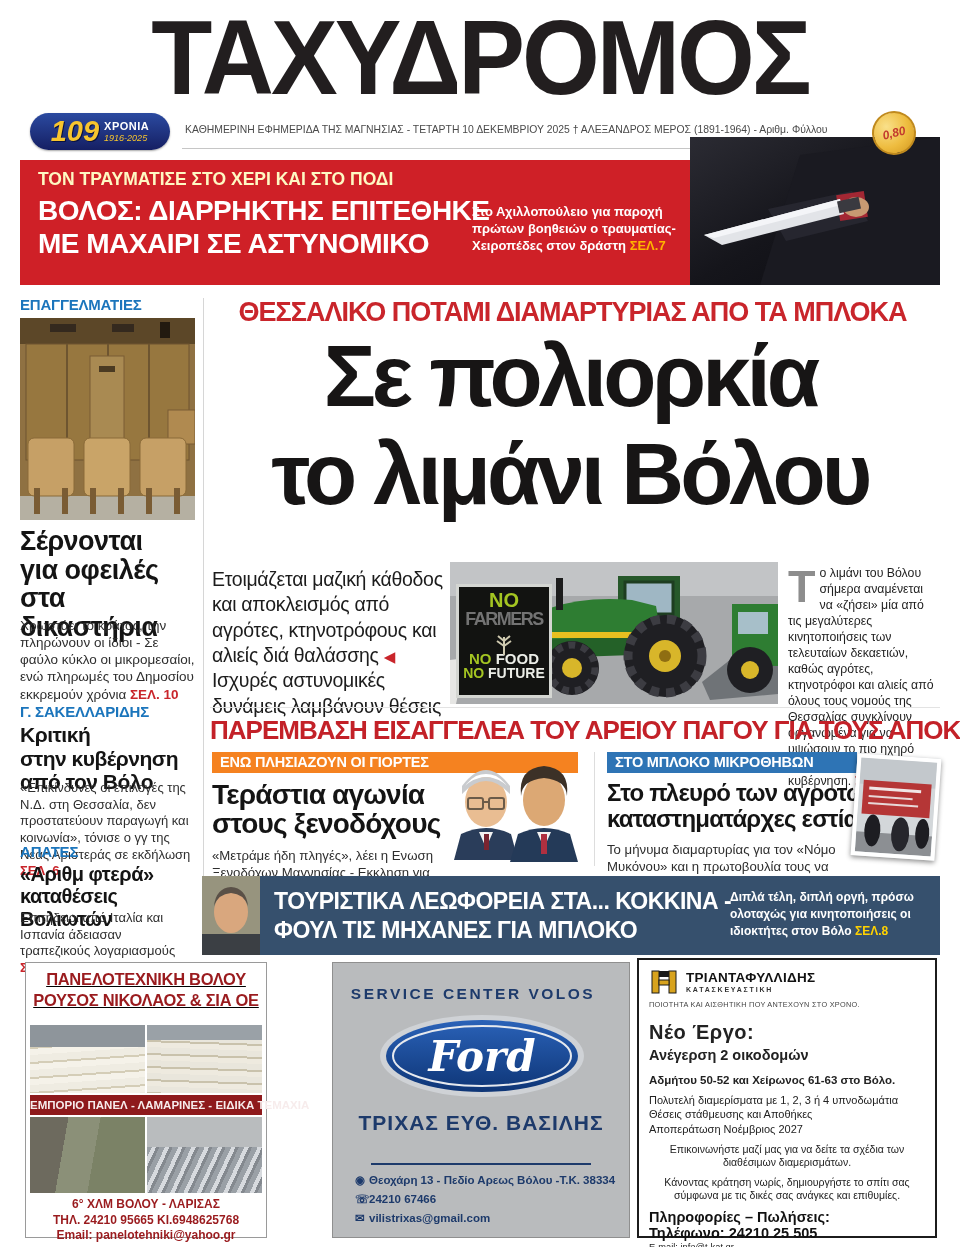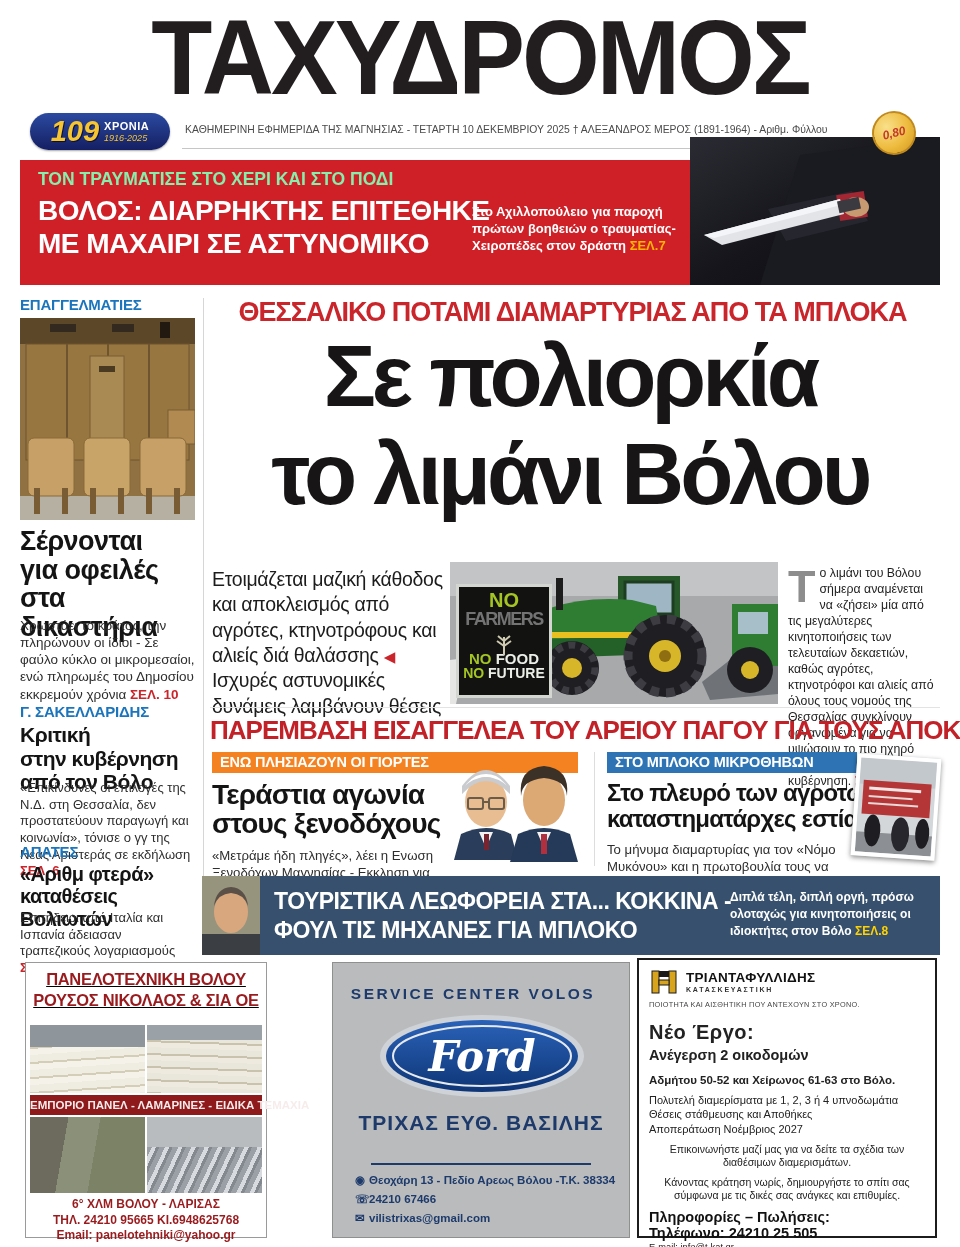--- a/index.html
+++ b/index.html
@@ -22,21 +22,21 @@
     white-space:nowrap; overflow:hidden; }
   .coin { position:absolute; left:872px; top:111px; width:44px; height:44px; border-radius:50%;
     background:radial-gradient(circle at 35% 30%, #f9e08a, #eebc3f 55%, #d1961d); border:2px solid #c08a1e;
     display:flex; align-items:center; justify-content:center; transform:rotate(-14deg); z-index:6; }
   .coin span { color:#c23a2e; font-size:12px; font-weight:bold; font-style:italic; }
   .head-rule { position:absolute; left:182px; top:148px; width:700px; height:1px; background:#c6c6c6; }
 
   
   .burglar { position:absolute; left:690px; top:137px; width:250px; height:148px; z-index:4; overflow:hidden; }
   .crime-banner { position:absolute; left:20px; top:160px; width:920px; height:125px; background:#cf2027; z-index:2; }
-  .crime-kicker { position:absolute; left:18px; top:9px; color:#86efac; font-size:17.5px; font-weight:bold; white-space:nowrap; }
+  .crime-kicker { position:absolute; left:18px; top:9px; color:#fef9c3; font-size:17.5px; font-weight:bold; white-space:nowrap; }
   .crime-head { position:absolute; left:18px; top:34px; color:#fff; font-weight:bold; font-size:28px;
     line-height:1.18; letter-spacing:-.5px; }
   .crime-head div { white-space:nowrap; }
   .crime-sub { position:absolute; left:452px; top:44px; width:215px; color:#fff; font-weight:bold;
     font-size:13px; line-height:1.3; }
   .pref { color:#c9252b; font-weight:bold; }
   .crime-sub .pref { color:#ffb400; }
 
   
   .v-rule { position:absolute; left:203px; top:298px; width:1px; height:656px; background:#d6d6d6; }

